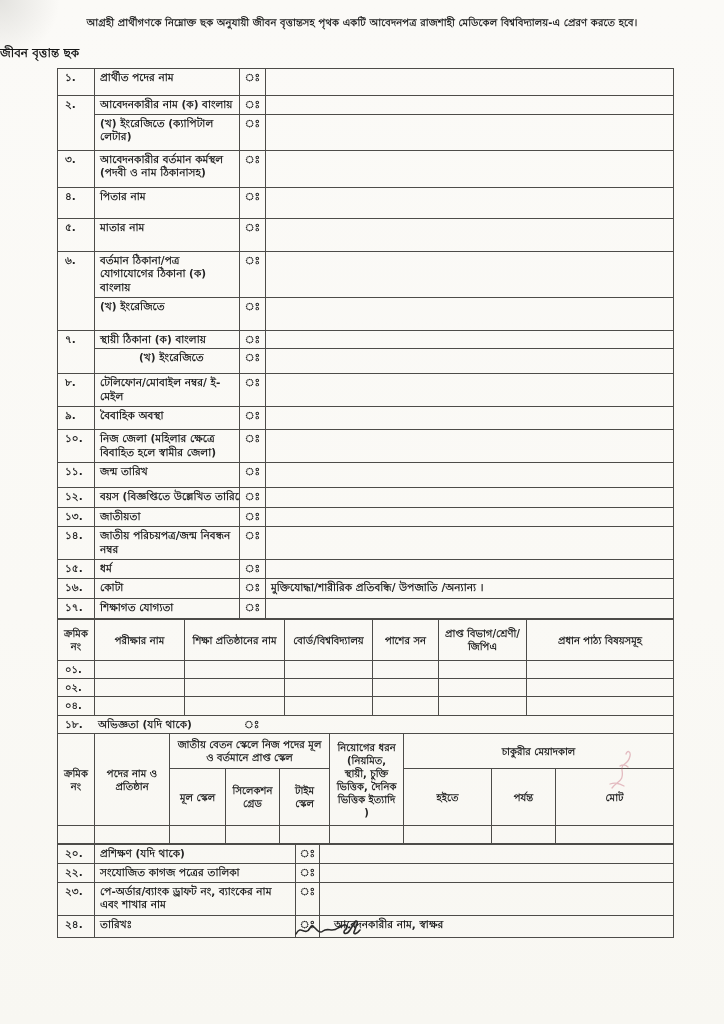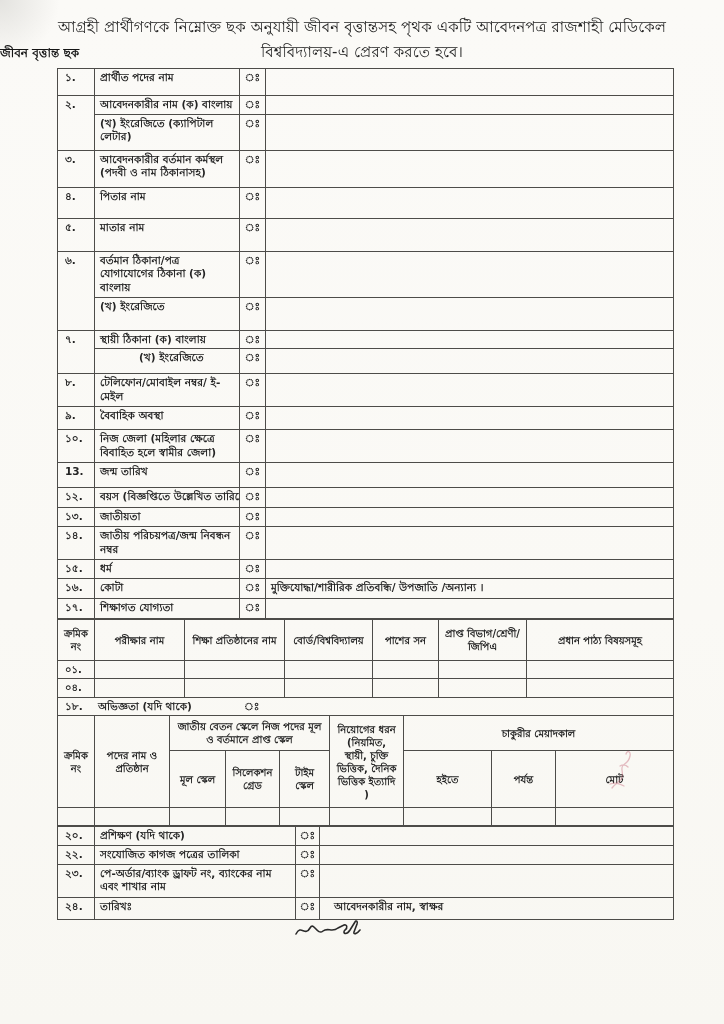--- a/index.html
+++ b/index.html
@@ -7,21 +7,21 @@
   .page{
     position:relative;width:724px;height:1024px;overflow:hidden;
     background:#fbfaf7;
     background-image:radial-gradient(circle at 0 0, rgba(120,120,115,.18), rgba(120,120,115,0) 60px),
                      linear-gradient(180deg,#fbfaf7 0%,#faf9f5 60%,#f8f7f2 100%);
     font-family:"DejaVu Sans","Liberation Sans",sans-serif;
     color:#1f1f1f;
   }
   .instruction{
     position:absolute;top:15px;left:30px;width:664px;
-    text-align:center;font-size:15px;font-weight:normal;color:#222;
+    text-align:center;font-size:10px;font-weight:bold;color:#222;
     letter-spacing:.1px;
   }
   .doc-title{
     position:absolute;top:44px;left:0;width:100%;
     font-size:12px;font-weight:bold;color:#151515;
   }
   .formwrap{position:absolute;top:68px;left:57px;width:617px;}
   table{border-collapse:collapse;width:617px;table-layout:fixed;}
   td{
     border:1px solid #4d4c49;
@@ -131,21 +131,21 @@
         <td class="cln">ঃ</td>
         <td class="valcell"></td>
       </tr>
       <tr>
         <td class="sl" style="height:28px">১০.</td>
         <td>নিজ জেলা (মহিলার ক্ষেত্রে বিবাহিত হলে স্বামীর জেলা)</td>
         <td class="cln">ঃ</td>
         <td class="valcell"></td>
       </tr>
       <tr>
-        <td class="sl" style="height:20px">13.</td>
+        <td class="sl" style="height:20px">১১.</td>
         <td>জন্ম তারিখ</td>
         <td class="cln">ঃ</td>
         <td class="valcell"></td>
       </tr>
       <tr>
         <td class="sl" style="height:15px">১২.</td>
         <td style="white-space:nowrap">বয়স (বিজ্ঞপ্তিতে উল্লেখিত তারিখে)</td>
         <td class="cln">ঃ</td>
         <td class="valcell"></td>
       </tr>
@@ -205,20 +205,29 @@
       <tr>
         <td class="sl" style="height:13px">০১.</td>
         <td></td>
             <td></td>
             <td></td>
             <td></td>
             <td></td>
             <td></td>
       </tr>
       <tr>
+        <td class="sl" style="height:13px">০২.</td>
+        <td></td>
+            <td></td>
+            <td></td>
+            <td></td>
+            <td></td>
+            <td></td>
+      </tr>
+      <tr>
         <td class="sl" style="height:14px">০৪.</td>
         <td></td>
             <td></td>
             <td></td>
             <td></td>
             <td></td>
             <td></td>
       </tr>
     </tbody>
       </table>

